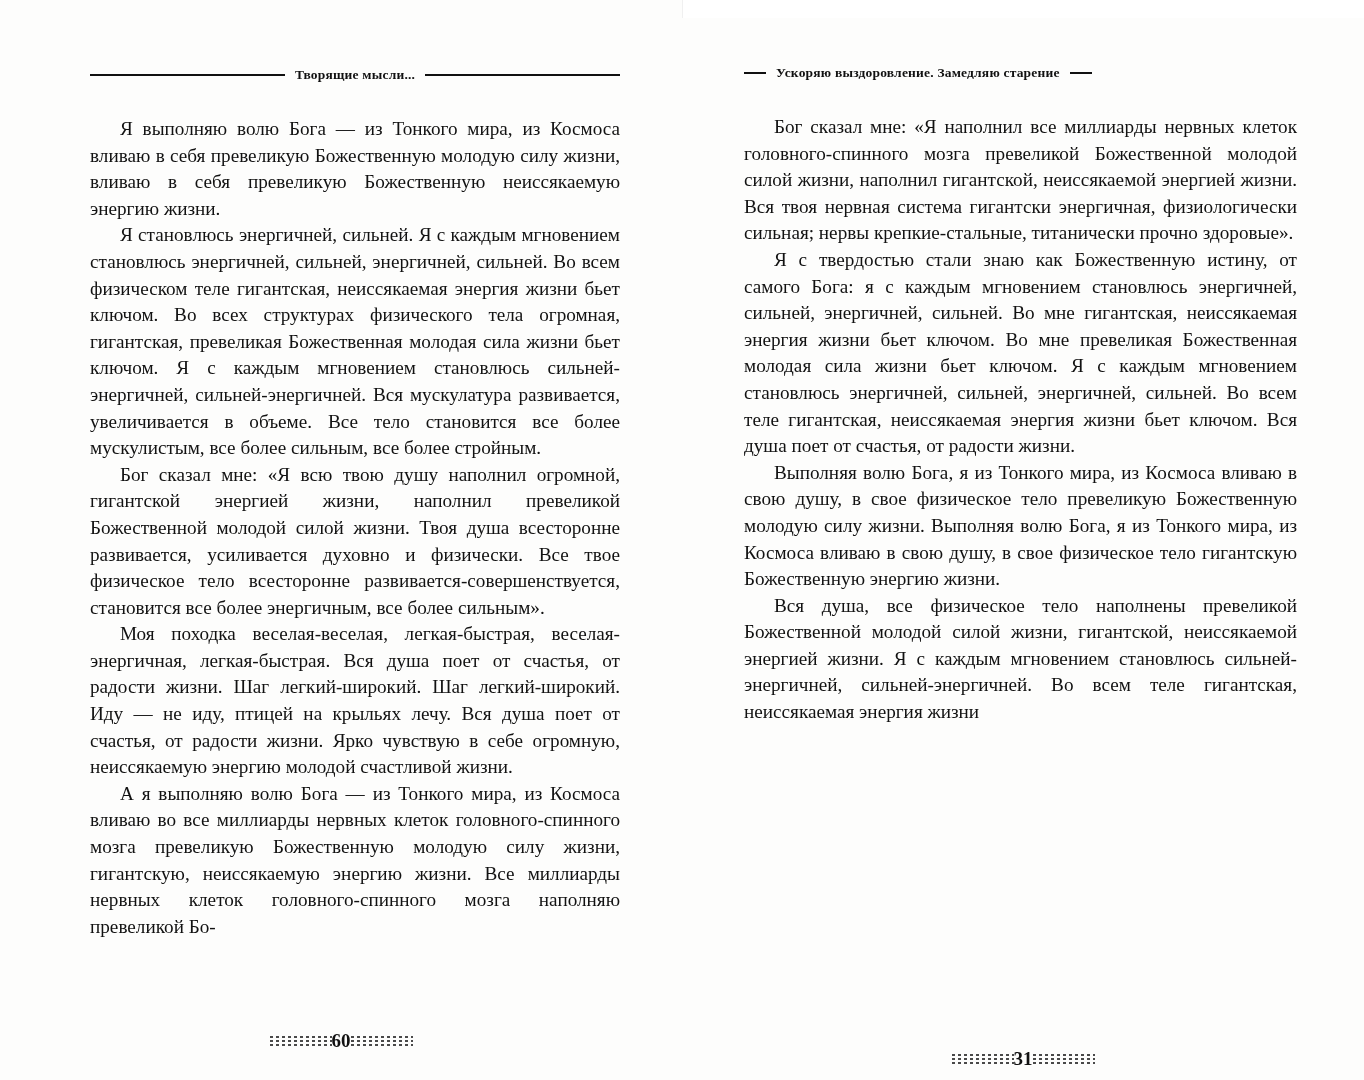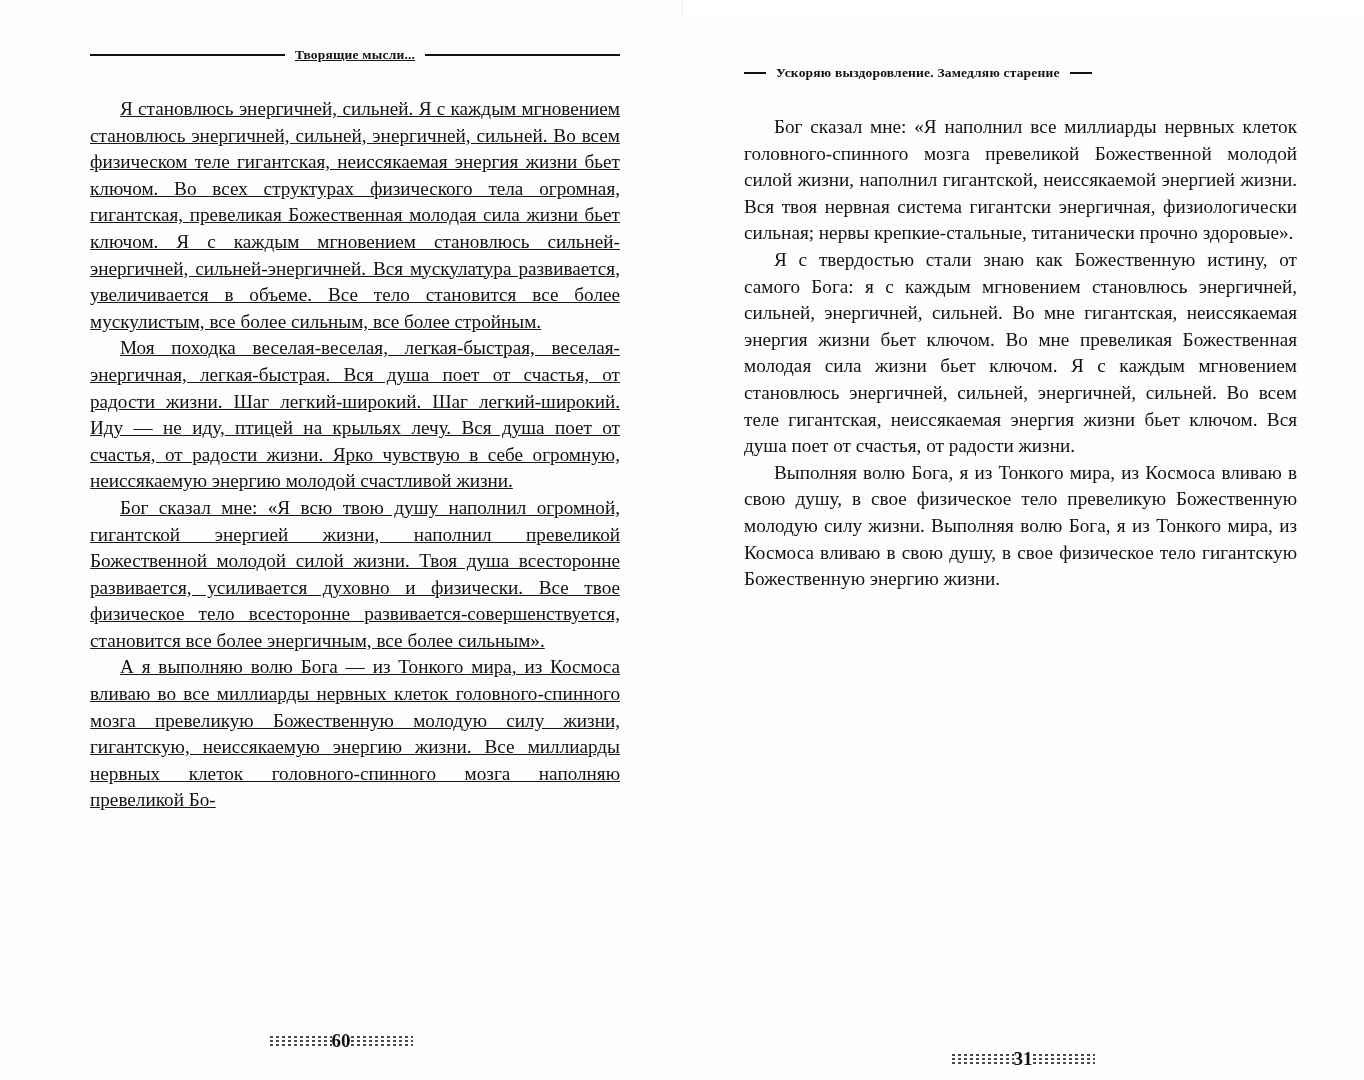--- a/index.html
+++ b/index.html
@@ -21,21 +21,21 @@
     display: flex;
     box-sizing: border-box;
   }
   .page {
     position: relative;
     width: 682px;
     height: 1080px;
     box-sizing: border-box;
     background: #fdfdfc;
   }
-  .page-left  { padding: 40px 62px 0 90px; text-decoration: underline; }
+  .page-left  { padding: 60px 62px 0 90px; }
   .page-right { padding: 40px 67px 0 62px; margin-top: 18px; }
 
   
   .running-head {
     display: flex;
     align-items: center;
     gap: 10px;
     height: 30px;
     margin-bottom: 26px;
   }
@@ -116,23 +116,24 @@
 
   <div class="page page-left">
 
     <div class="running-head">
       <span class="rule"></span>
       <span class="title-text">Творящие мысли...</span>
       <span class="rule"></span>
     </div>
 
     <div class="body-text">
+      <p>Я выполняю волю Бога — из Тонкого мира, из Космоса вливаю в себя превеликую Божественную молодую силу жизни, вливаю в себя превеликую Божественную неиссякаемую энергию жизни.</p>
       <p>Я становлюсь энергичней, сильней. Я с каждым мгновением становлюсь энергичней, сильней, энергичней, сильней. Во всем физическом теле гигантская, неиссякаемая энергия жизни бьет ключом. Во всех структурах физического тела огромная, гигантская, превеликая Божественная молодая сила жизни бьет ключом. Я с каждым мгновением становлюсь сильней-энергичней, сильней-энергичней. Вся мускулатура развивается, увеличивается в объеме. Все тело становится все более мускулистым, все более сильным, все более стройным.</p>
+      <p>Бог сказал мне: «Я всю твою душу наполнил огромной, гигантской энергией жизни, наполнил превеликой Божественной молодой силой жизни. Твоя душа всесторонне развивается, усиливается духовно и физически. Все твое физическое тело всесторонне развивается-совершенствуется, становится все более энергичным, все более сильным».</p>
       <p>Моя походка веселая-веселая, легкая-быстрая, веселая-энергичная, легкая-быстрая. Вся душа поет от счастья, от радости жизни. Шаг легкий-широкий. Шаг легкий-широкий. Иду — не иду, птицей на крыльях лечу. Вся душа поет от счастья, от радости жизни. Ярко чувствую в себе огромную, неиссякаемую энергию молодой счастливой жизни.</p>
-      <p>Бог сказал мне: «Я всю твою душу наполнил огромной, гигантской энергией жизни, наполнил превеликой Божественной молодой силой жизни. Твоя душа всесторонне развивается, усиливается духовно и физически. Все твое физическое тело всесторонне развивается-совершенствуется, становится все более энергичным, все более сильным».</p>
       <p>А я выполняю волю Бога — из Тонкого мира, из Космоса вливаю во все миллиарды нервных клеток головного-спинного мозга превеликую Божественную молодую силу жизни, гигантскую, неиссякаемую энергию жизни. Все миллиарды нервных клеток головного-спинного мозга наполняю превеликой Бо-</p>
     </div>
 
     <div class="folio">
       <span class="orn">
           <span></span>
           <span></span>
           <span></span>
         </span>
       <span class="num">60</span>
@@ -151,20 +152,21 @@
     <div class="running-head">
       <span class="rule short"></span>
       <span class="title-text">Ускоряю выздоровление. Замедляю старение</span>
       <span class="rule short"></span>
     </div>
 
     <div class="body-text">
       <p>Бог сказал мне: «Я наполнил все миллиарды нервных клеток головного-спинного мозга превеликой Божественной молодой силой жизни, наполнил гигантской, неиссякаемой энергией жизни. Вся твоя нервная система гигантски энергичная, физиологически сильная; нервы крепкие-стальные, титанически прочно здоровые».</p>
       <p>Я с твердостью стали знаю как Божественную истину, от самого Бога: я с каждым мгновением становлюсь энергичней, сильней, энергичней, сильней. Во мне гигантская, неиссякаемая энергия жизни бьет ключом. Во мне превеликая Божественная молодая сила жизни бьет ключом. Я с каждым мгновением становлюсь энергичней, сильней, энергичней, сильней. Во всем теле гигантская, неиссякаемая энергия жизни бьет ключом. Вся душа поет от счастья, от радости жизни.</p>
       <p>Выполняя волю Бога, я из Тонкого мира, из Космоса вливаю в свою душу, в свое физическое тело превеликую Божественную молодую силу жизни. Выполняя волю Бога, я из Тонкого мира, из Космоса вливаю в свою душу, в свое физическое тело гигантскую Божественную энергию жизни.</p>
+      <p>Вся душа, все физическое тело наполнены превеликой Божественной молодой силой жизни, гигантской, неиссякаемой энергией жизни. Я с каждым мгновением становлюсь сильней-энергичней, сильней-энергичней. Во всем теле гигантская, неиссякаемая энергия жизни</p>
     </div>
 
     <div class="folio">
       <span class="orn">
           <span></span>
           <span></span>
           <span></span>
         </span>
       <span class="num">31</span>
       <span class="orn">

